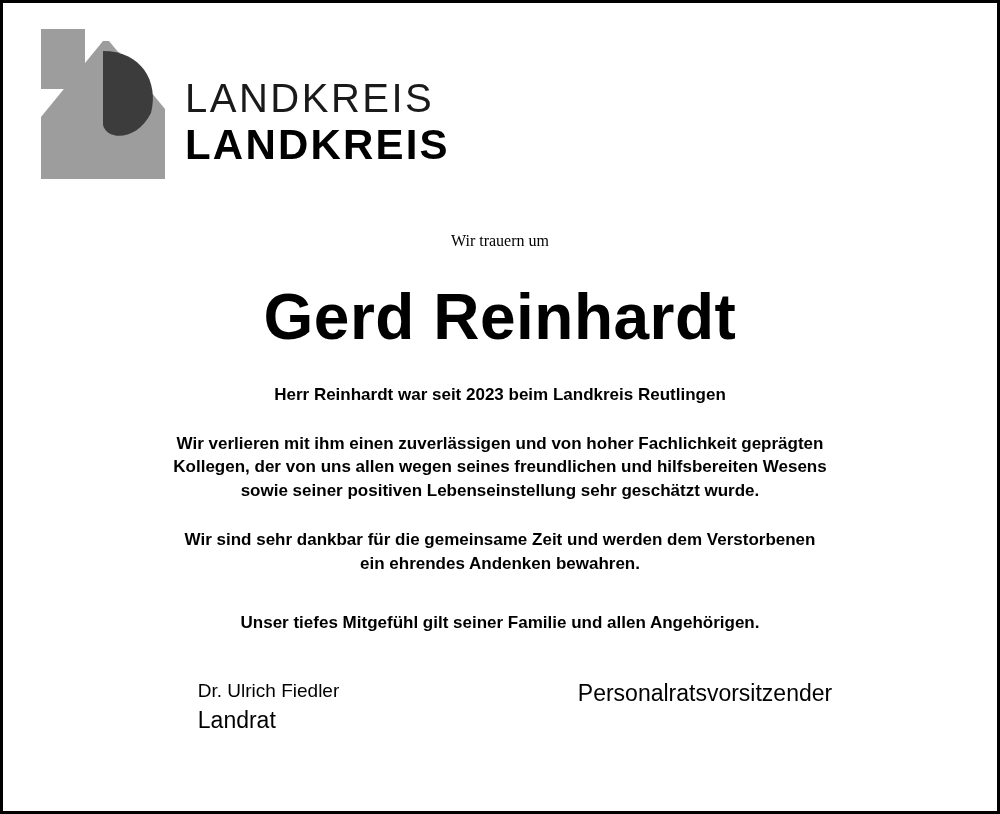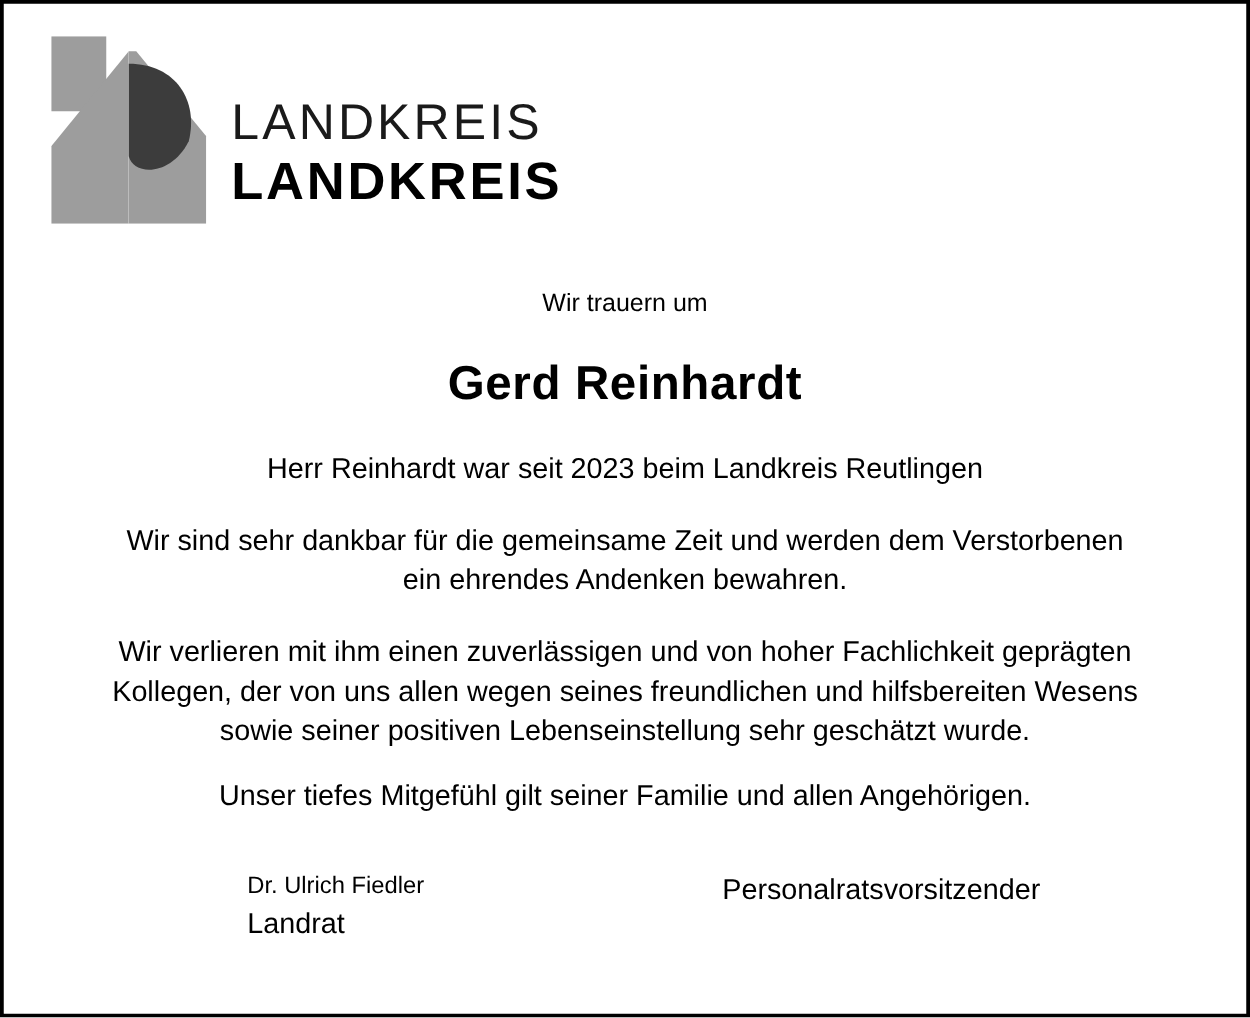--- a/index.html
+++ b/index.html
@@ -61,40 +61,42 @@
   }
   
   .content {
     flex: 1 1 auto;
     display: flex;
     flex-direction: column;
     align-items: center;
     text-align: center;
   }
   .mourn-line {
-    font-size: 20px;
+    font-size: 16px;
     margin-top: 52px;
     line-height: 1.2;
+    font-family: Liberation Serif, serif;
   }
   .deceased-name {
-    font-size: 38px;
+    font-size: 64px;
     font-weight: 700;
     letter-spacing: 0.5px;
     margin-top: 32px;
     line-height: 1.1;
   }
   .para {
-    font-size: 23px;
+    font-size: 17px;
     line-height: 1.38;
     max-width: 930px;
+    font-weight: bold;
   }
   .p-role { margin-top: 30px; }
   .p-body1 { margin-top: 26px; }
   .p-body2 { margin-top: 26px; }
-  .p-body3 { margin-top: 20px; }
+  .p-body3 { margin-top: 36px; }
   .para .ln { display: block; }
   
   .signatures {
     margin-top: 42px;
     display: flex;
     width: 100%;
     justify-content: center;
     gap: 190px;
     text-align: left;
     padding-left: 30px;
@@ -134,29 +136,29 @@
   <div class="content">
 
     <div class="mourn-line">Wir trauern um</div>
 
     <div class="deceased-name">Gerd Reinhardt</div>
 
     <div class="para p-role">
       <span class="ln">Herr Reinhardt war seit 2023 beim Landkreis Reutlingen</span>
     </div>
 
-    <div class="para p-body2">
-      <span class="ln">Wir sind sehr dankbar für die gemeinsame Zeit und werden dem Verstorbenen</span>
-      <span class="ln">ein ehrendes Andenken bewahren.</span>
-    </div>
-
     <div class="para p-body1">
       <span class="ln">Wir verlieren mit ihm einen zuverlässigen und von hoher Fachlichkeit geprägten</span>
       <span class="ln">Kollegen, der von uns allen wegen seines freundlichen und hilfsbereiten Wesens</span>
       <span class="ln">sowie seiner positiven Lebenseinstellung sehr geschätzt wurde.</span>
+    </div>
+
+    <div class="para p-body2">
+      <span class="ln">Wir sind sehr dankbar für die gemeinsame Zeit und werden dem Verstorbenen</span>
+      <span class="ln">ein ehrendes Andenken bewahren.</span>
     </div>
 
     <div class="para p-body3">
       <span class="ln">Unser tiefes Mitgefühl gilt seiner Familie und allen Angehörigen.</span>
     </div>
 
     <div class="signatures">
       <div class="sig-block">
         <div class="sig-name">Dr. Ulrich Fiedler</div>
         <div class="sig-role">Landrat</div>

